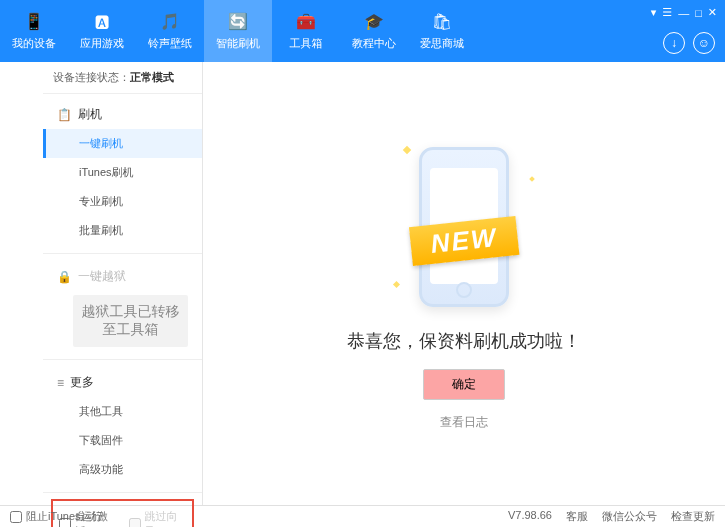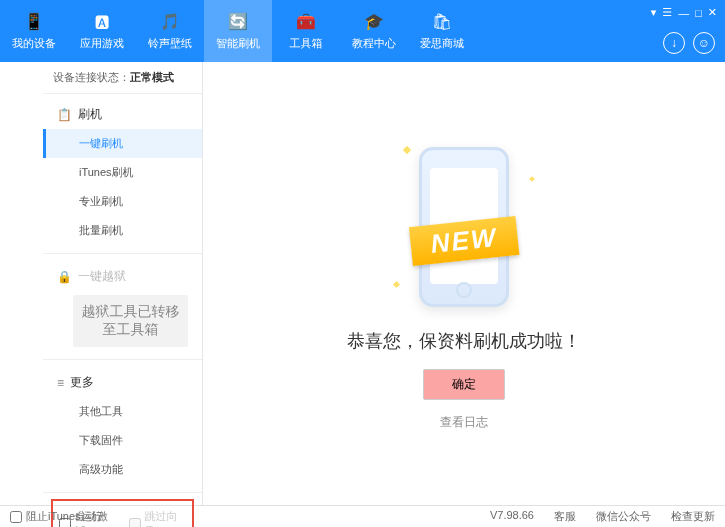--- a/index.html
+++ b/index.html
@@ -39,21 +39,21 @@
 .phone::before { content:""; position:absolute; top:18px; left:8px; right:8px; bottom:20px; background:#fff; border-radius:4px; }
 .phone::after { content:""; position:absolute; bottom:6px; left:50%; transform:translateX(-50%); width:12px; height:12px; border:2px solid #cfe0f5; border-radius:50%; }
 .ribbon { position: absolute; top: 58%; left: 50%; transform: translate(-50%,-50%) rotate(-6deg); background: linear-gradient(#ffcf3f,#ffb400); color: #fff; font-weight: bold; font-style: italic; font-size: 26px; padding: 4px 20px; letter-spacing: 2px; box-shadow: 0 2px 4px rgba(0,0,0,.2); }
 .ribbon::before, .ribbon::after { content:""; position:absolute; top:0; width:0; height:0; border:18px solid transparent; }
 .msg { margin-top: 12px; font-size: 18px; color: #333; }
 .ok-btn { margin-top: 16px; border: 1px solid #ccc; background: #fca5a5; padding: 6px 28px; font-size: 12px; cursor: pointer; border-radius: 2px; }
 .log-link { margin-top: 14px; font-size: 12px; color: #888; cursor: pointer; text-align: center; }
 .statusbar { height: 22px; border-top: 1px solid #e0e0e0; display: flex; align-items: center; font-size: 11px; color: #666; padding: 0 10px; justify-content: space-between; }
 .statusbar .left { display: flex; align-items: center; gap: 4px; }
 .statusbar .left input { width: 12px; height: 12px; }
-.statusbar .right { display: flex; gap: 20px; }
+.statusbar .right { display: flex; gap: 14px; }
 .statusbar .right span { cursor: pointer; }
 .sep { border-top: 1px solid #eee; margin: 2px 0; }
 .sparkle { position:absolute; width:6px; height:6px; background:#ffe06b; transform: rotate(45deg); }
 </style>
 </head>
 <body>
 
 <div class="titlebar">
   <div class="nav" id="nav">
       <div class="nav-item">

